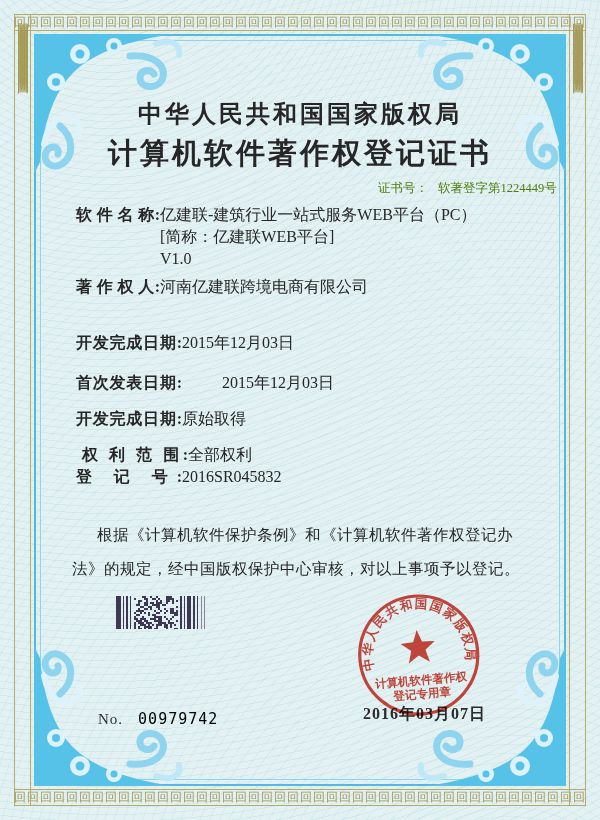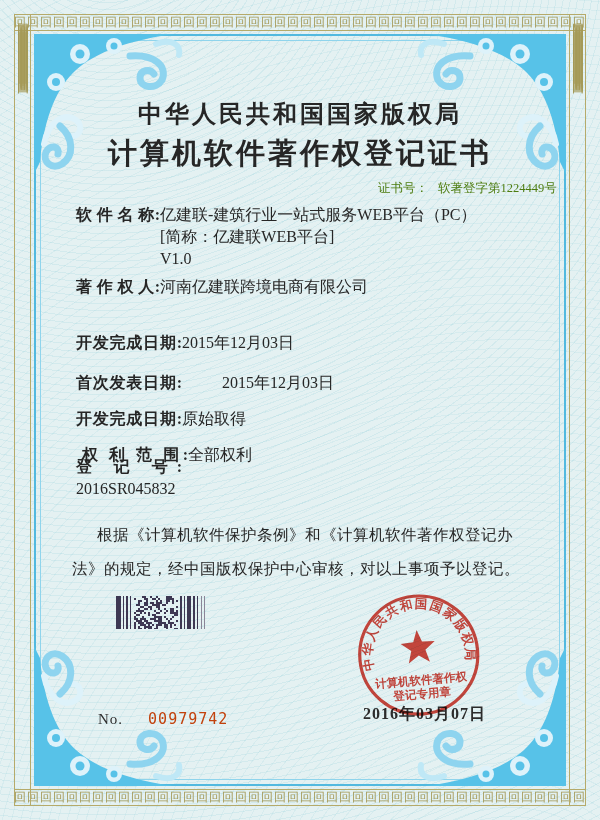--- a/index.html
+++ b/index.html
@@ -45,30 +45,30 @@
   .certno{position:absolute;left:378px;top:180px;font-size:12.5px;color:#4d7c0f;z-index:3;}
   .certno .v{margin-left:10px;}
   
   .row{position:absolute;left:76px;display:flex;font-size:16px;line-height:22px;z-index:3;}
   .row .lab{font-weight:600;text-align:justify;text-align-last:justify;flex:none;}
   .row.ga .lab{width:84px;}
   .row.gb .lab{width:106px;}
   .row .val{margin-left:0;font-weight:500;}
   .row.ga .val{padding-left:0;}
   .f0{top:204px;} .f1{top:276px;align-items:flex-end;} .f2{top:332px;} .f3{top:372px;gap:40px;}
-  .f4{top:408px;} .f5{top:444px;margin-left:6px;} .f6{top:456px;flex-direction:column;}
+  .f4{top:408px;} .f5{top:444px;margin-left:6px;} .f6{top:466px;}
   
   .statement{position:absolute;left:72px;top:518px;width:462px;font-size:15.5px;
     line-height:34px;text-indent:25px;letter-spacing:0.5px;z-index:3;}
   
   .barcode{position:absolute;left:116px;top:596px;z-index:3;}
   
   .serial{position:absolute;left:98px;top:710px;font-size:15px;z-index:4;}
   .serial .no-lab{color:#2e2e2e;letter-spacing:1px;margin-top:48px;}
-  .serial .no-val{color:#c2410c;font-family:"DejaVu Sans Mono",monospace;margin-left:25px;letter-spacing:1px;}
+  .serial .no-val{color:#000000;font-family:"DejaVu Sans Mono",monospace;margin-left:15px;letter-spacing:1px;}
   
   .issue-date{position:absolute;left:363px;top:704px;font-size:16px;font-weight:700;
     letter-spacing:1px;color:#2b2b2b;z-index:3;}
   .seal{position:absolute;left:352px;top:591px;z-index:5;mix-blend-mode:multiply;
     opacity:0.92;transform:rotate(-5deg);}
 </style>
 </head>
 <body>
 
 <div class="doc">

